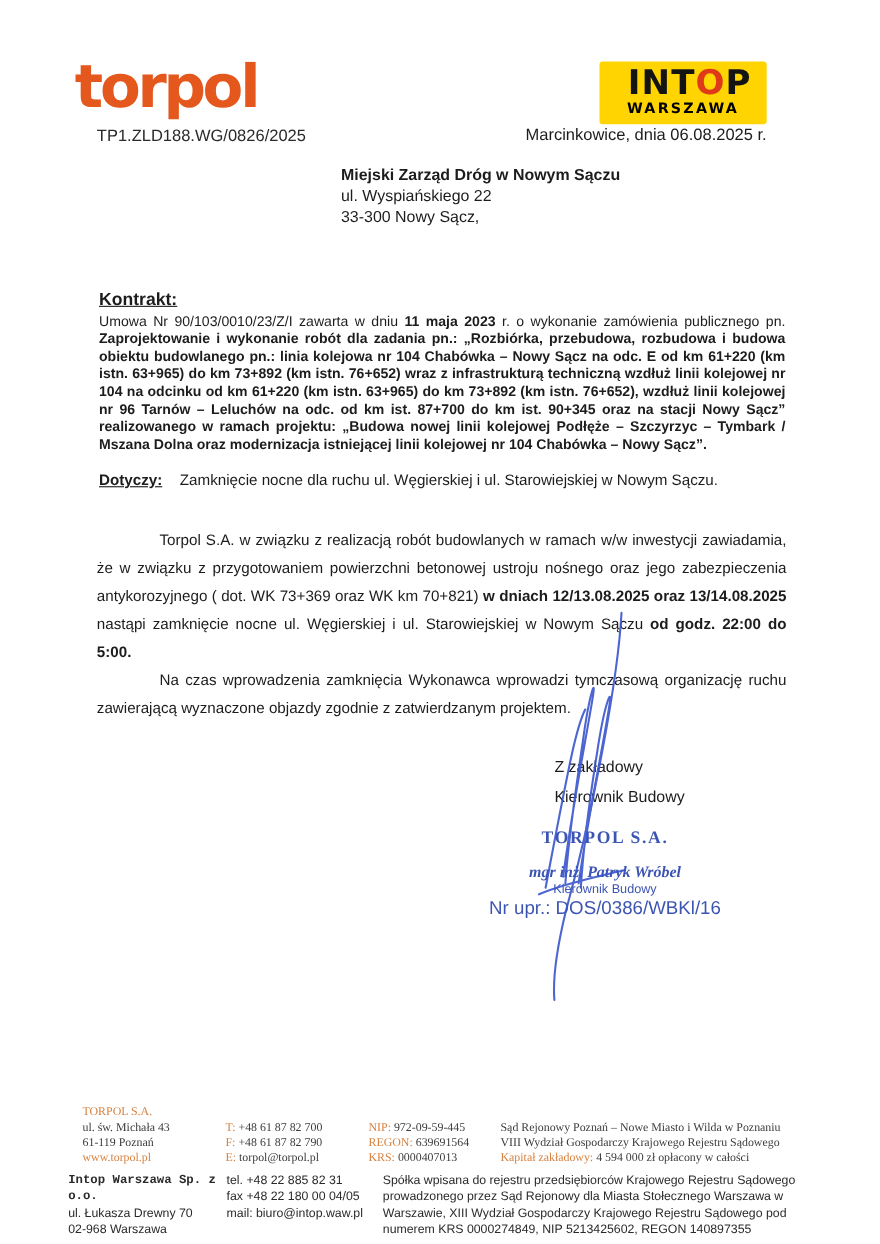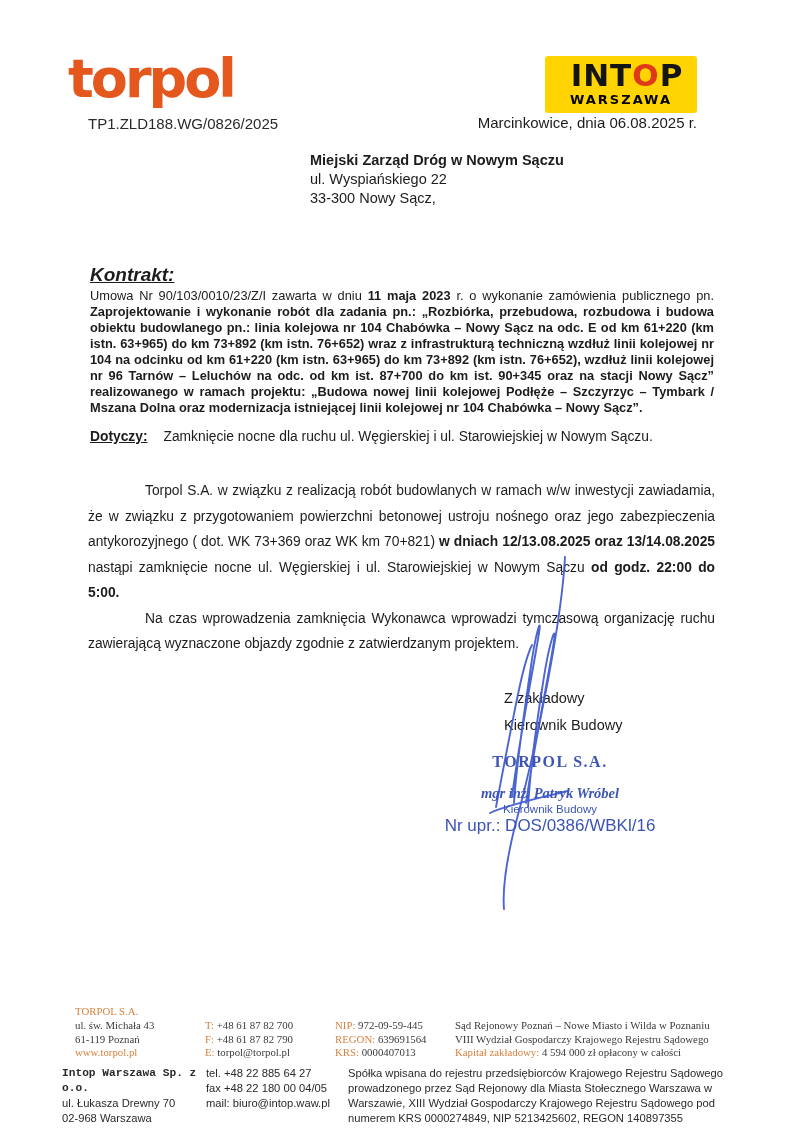--- a/index.html
+++ b/index.html
@@ -21,21 +21,21 @@
   }
   .intop-line1{font-family:"DejaVu Sans",sans-serif;font-weight:bold;font-size:31px;line-height:34px;color:#141414;letter-spacing:1px;margin-top:2px;margin-left:12px;}
   .intop-o{color:#e0391a;}
   .intop-line2{font-family:"DejaVu Sans",sans-serif;font-weight:bold;font-size:13px;letter-spacing:2px;color:#000000;line-height:15px;}
   .date-line{position:absolute;left:400px;top:114px;width:297px;text-align:right;font-size:15px;color:#1c1c1c;}
   
   .recipient{position:absolute;left:310px;top:151px;font-size:14.5px;line-height:19px;}
   .recipient .r1{font-weight:bold;}
   
   .kontrakt{position:absolute;left:90px;top:264px;width:624px;}
-  .kontrakt-heading{font-size:19px;font-weight:bold;text-decoration:underline;margin-bottom:2px;font-style:italic;}
+  .kontrakt-heading{font-size:16px;font-weight:bold;text-decoration:underline;margin-bottom:2px;}
   .kontrakt-text{font-size:12.8px;line-height:16px;text-align:justify;}
   
   .dotyczy{position:absolute;left:90px;top:429px;font-size:13.8px;}
   .dotyczy-label{font-weight:bold;text-decoration:underline;margin-right:16px;}
   
   .letter-body{position:absolute;left:88px;top:478px;width:627px;font-size:13.8px;line-height:25.5px;text-align:justify;}
   .letter-body p{margin:0;text-indent:57px;}
   
   .closing{position:absolute;left:504px;top:690px;font-size:14.5px;}
   .signer-role{position:absolute;left:504px;top:717px;font-size:14.5px;}
@@ -142,21 +142,21 @@
     </div>
   </div>
 
   <div class="footer2">
     <div class="col gc1">
       <div class="g-name">Intop Warszawa Sp. z o.o.</div>
       <div>ul. Łukasza Drewny 70</div>
       <div>02-968 Warszawa</div>
     </div>
     <div class="col gc2">
-      <div>tel. +48 22 885 64 27</div>
+      <div>tel. +48 22 885 82 31</div>
       <div>fax +48 22 180 00 04/05</div>
       <div>mail: biuro@intop.waw.pl</div>
     </div>
     <div class="col gc3">
       <div>Spółka wpisana do rejestru przedsiębiorców Krajowego Rejestru Sądowego prowadzonego przez Sąd Rejonowy dla Miasta Stołecznego Warszawa  w Warszawie, XIII Wydział Gospodarczy Krajowego Rejestru Sądowego pod numerem KRS 0000274849,  NIP 5213425602,  REGON 140897355</div>
     </div>
   </div>
 
 </div>
 

